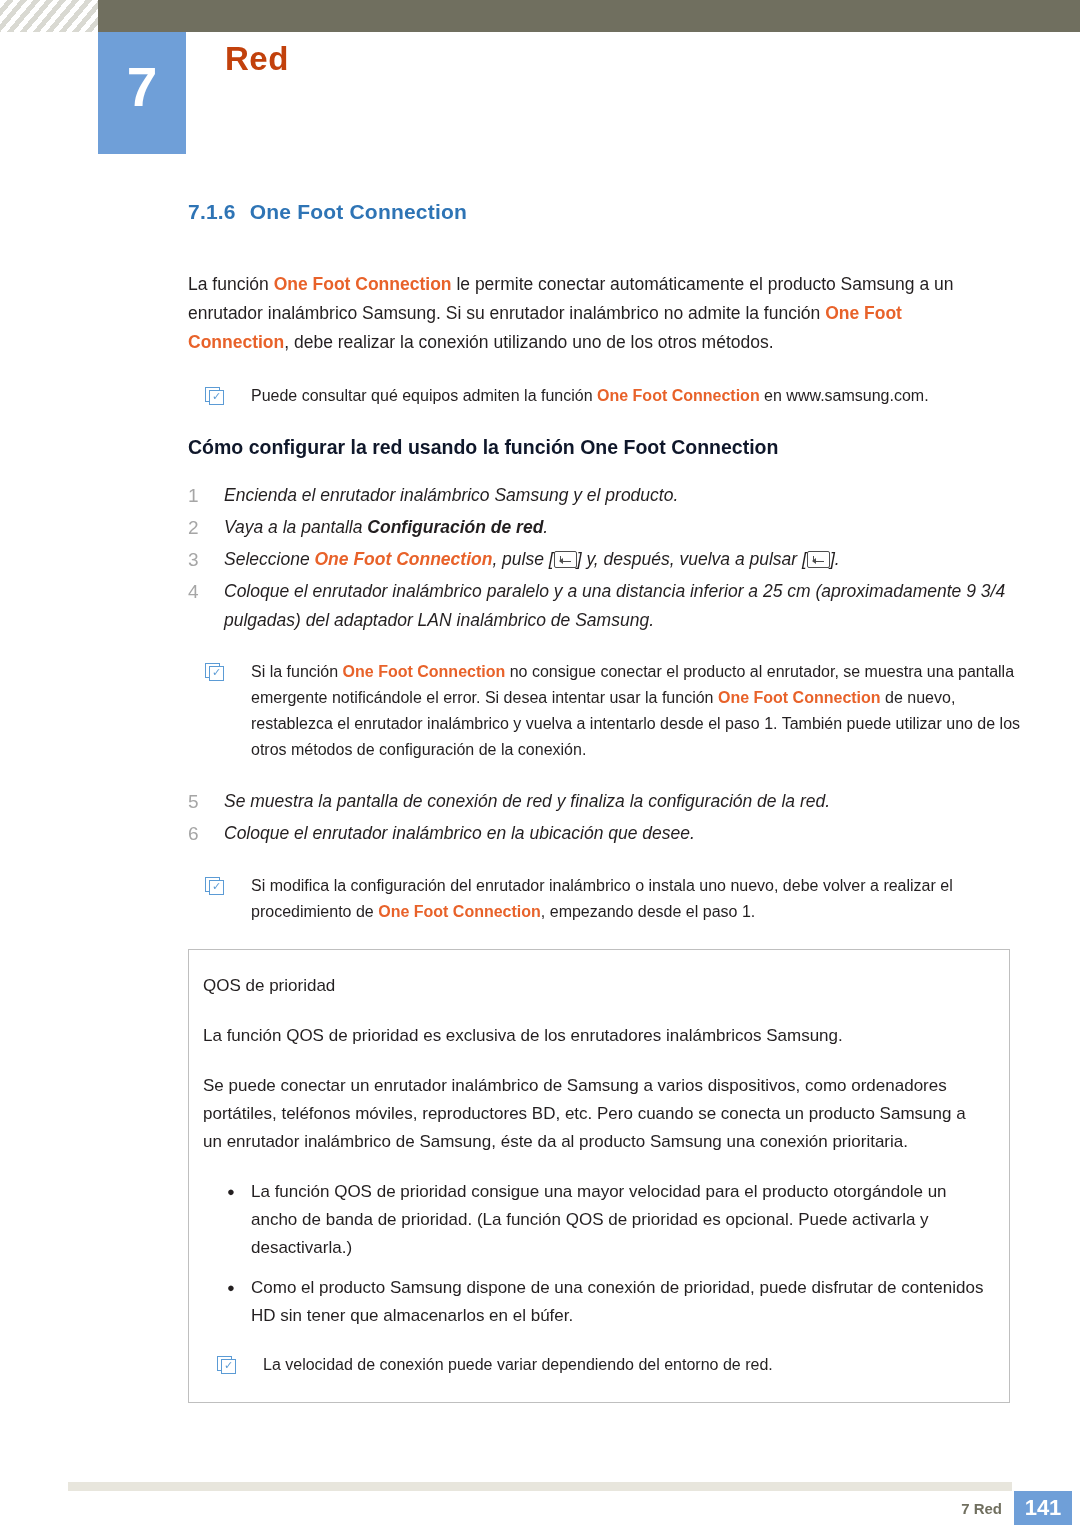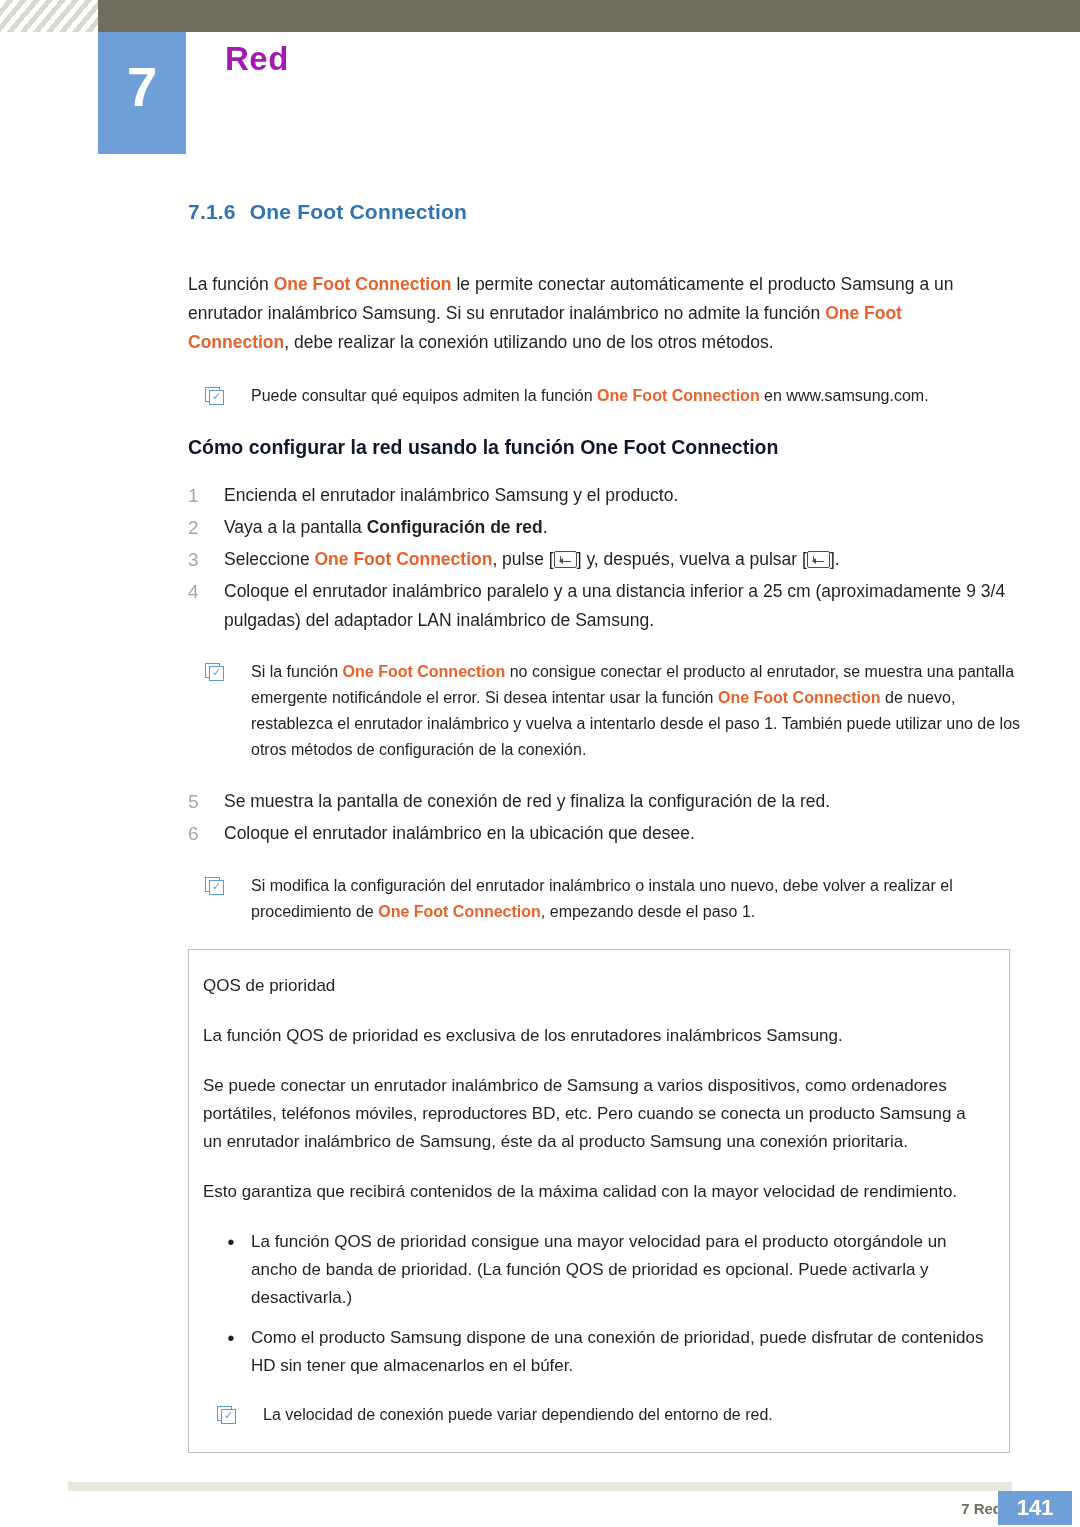--- a/index.html
+++ b/index.html
@@ -64,21 +64,21 @@
     line-height: 110px;
     text-align: center;
     color: #ffffff;
     font-size: 55px;
     font-weight: bold;
   }
   .chapter-title {
     position: absolute;
     top: 40px;
     left: 225px;
-    color: #a21caf;
+    color: #c2410c;
     font-size: 33px;
     font-weight: bold;
     letter-spacing: 0.5px;
   }
 
   
   .content {
     position: absolute;
     top: 200px;
     left: 0;
@@ -173,20 +173,21 @@
     flex: 0 0 auto;
     width: 36px;
     color: #a6a6a6;
     font-size: 19px;
     line-height: 29px;
   }
   .num-item .t {
     flex: 1 1 auto;
     font-size: 17.5px;
     line-height: 29px;
+    font-style: italic;
   }
 
   
   .keyglyph {
     display: inline-block;
     width: 23px;
     height: 17px;
     border: 1.4px solid #4d4d4d;
     border-radius: 2px;
     position: relative;
@@ -271,21 +272,21 @@
     right: 78px;
     bottom: 10px;
     font-size: 15px;
     font-weight: bold;
     color: #706f5f;
   }
   .footer-page {
     position: absolute;
     right: 8px;
     bottom: 2px;
-    width: 74px;
+    width: 58px;
     height: 34px;
     background: #6f9fd8;
     color: #ffffff;
     font-size: 22px;
     font-weight: bold;
     text-align: center;
     line-height: 34px;
   }
 </style>
 </head>
@@ -383,21 +384,20 @@
     </div>
     <div class="note-text">
       <span>Si modifica la configuración del enrutador inalámbrico o instala uno nuevo, debe volver a realizar el procedimiento de </span><span class="orange">One Foot Connection</span><span>, empezando desde el paso 1.</span>
     </div>
   </div>
 
   <div class="qos-box" style="margin-top: 24px;">
     <p>QOS de prioridad</p>
     <p style="margin-top: 22px;">La función QOS de prioridad es exclusiva de los enrutadores inalámbricos Samsung.</p>
     <p style="margin-top: 22px;">Se puede conectar un enrutador inalámbrico de Samsung a varios dispositivos, como ordenadores portátiles, teléfonos móviles, reproductores BD, etc. Pero cuando se conecta un producto Samsung a un enrutador inalámbrico de Samsung, éste da al producto Samsung una conexión prioritaria.</p>
-    <p style="margin-top: 22px;">Esto garantiza que recibirá contenidos de la máxima calidad con la mayor velocidad de rendimiento.</p>
 
     <div class="bullet-item" style="margin-top: 22px;">
       <div class="dot">●</div>
       <div class="t">La función QOS de prioridad consigue una mayor velocidad para el producto otorgándole un ancho de banda de prioridad. (La función QOS de prioridad es opcional. Puede activarla y desactivarla.)</div>
     </div>
 
     <div class="bullet-item" style="margin-top: 12px;">
       <div class="dot">●</div>
       <div class="t">Como el producto Samsung dispone de una conexión de prioridad, puede disfrutar de contenidos HD sin tener que almacenarlos en el búfer.</div>
     </div>

